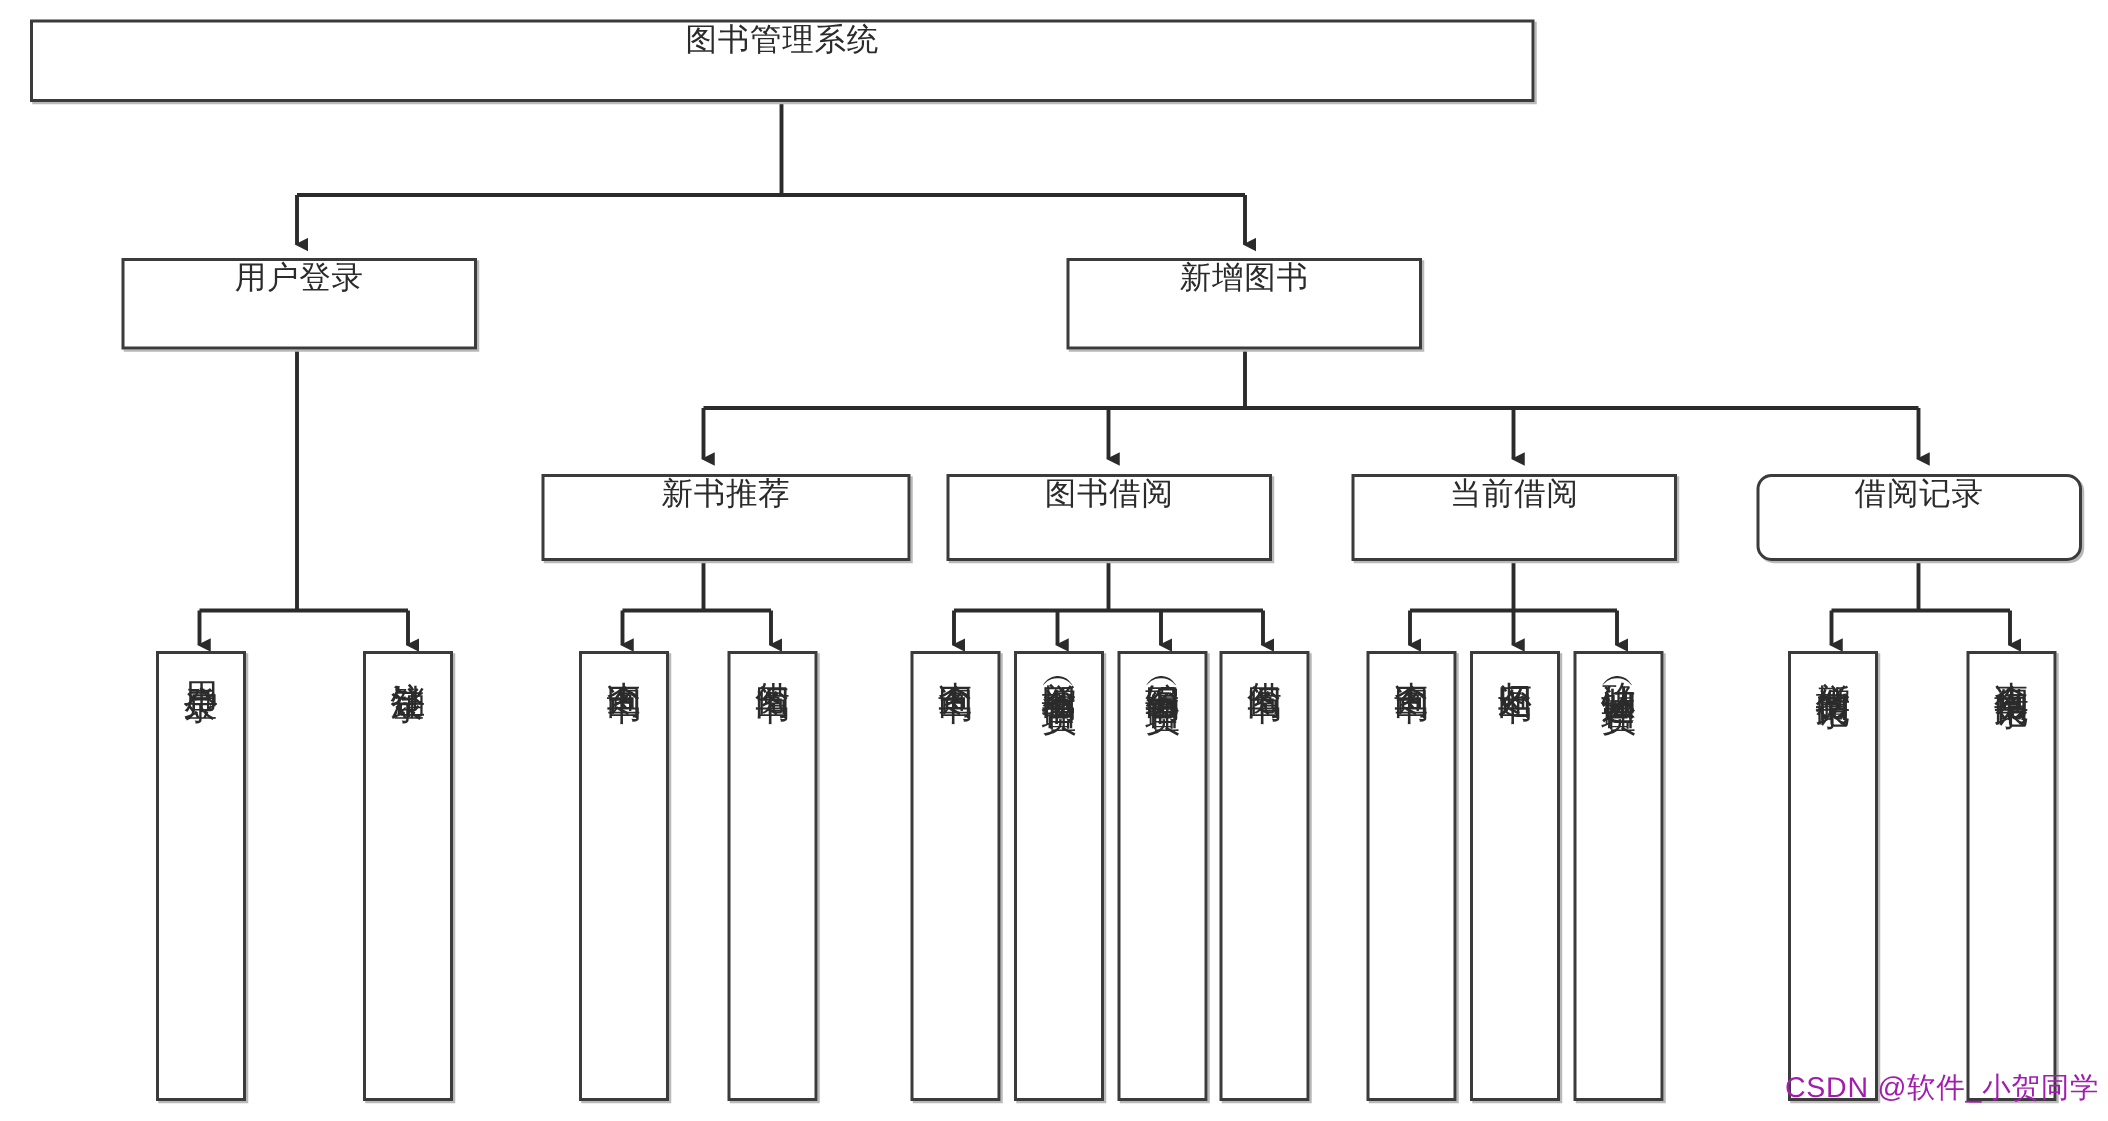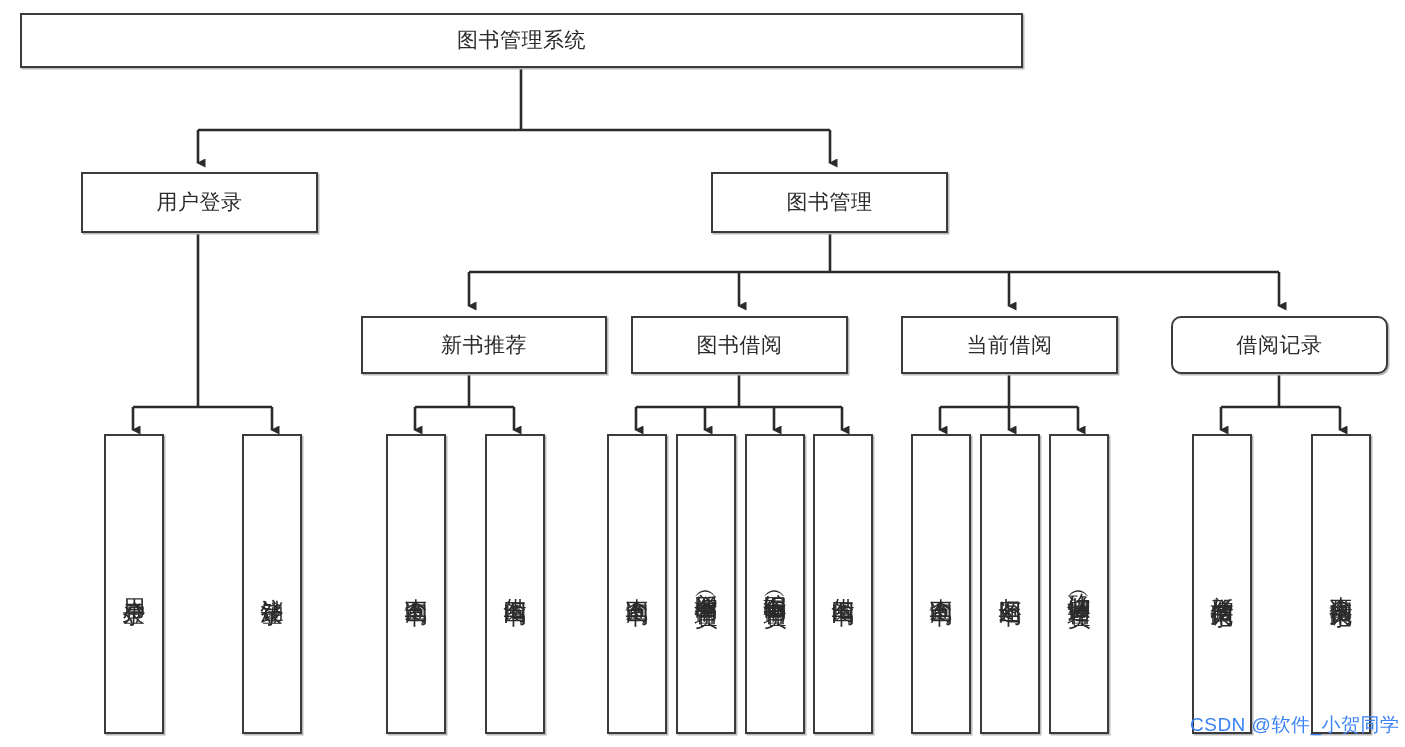--- a/index.html
+++ b/index.html
@@ -25,21 +25,21 @@
     height: 747px;
     pointer-events: none;
   }
   .node {
     position: absolute;
     box-sizing: border-box;
     background: #ffffff;
     border: 2px solid #3b3b3b;
     box-shadow: 1.5px 1.5px 0 0 #b9b9b9;
     display: flex;
-    align-items: center;
+    align-items: flex-start;
     justify-content: center;
   }
   .node .label {
     color: #2b2b2b;
     text-align: center;
     line-height: 1.18;
     white-space: pre-wrap;
   }
   .node.horizontal .label {
     font-size: 21px;
@@ -47,21 +47,21 @@
   }
   .node.vertical .label {
     writing-mode: vertical-rl;
     text-orientation: upright;
     font-size: 23px;
     letter-spacing: 2px;
     line-height: 1.0;
   }
   .watermark {
     position: absolute;
-    color: #3b82f6;
+    color: #a21caf;
     font-size: 19px;
     letter-spacing: 0.5px;
     white-space: nowrap;
     user-select: none;
   }
 </style>
 </head>
 <body>
 
 <div id="canvas">
@@ -117,21 +117,21 @@
   </svg>
 
   <div class="node horizontal" style="left:20px; top:13px; width:1003px; height:55px;">
     <span class="label">图书管理系统</span>
   </div>
 
   <div class="node horizontal" style="left:81px; top:172px; width:237px; height:61px;">
     <span class="label">用户登录</span>
   </div>
   <div class="node horizontal" style="left:711px; top:172px; width:237px; height:61px;">
-    <span class="label">图书管理</span>
+    <span class="label">新增图书</span>
   </div>
 
   <div class="node horizontal" style="left:361px; top:316px; width:246px; height:58px;">
     <span class="label">新书推荐</span>
   </div>
   <div class="node horizontal" style="left:901px; top:316px; width:217px; height:58px;">
     <span class="label">当前借阅</span>
   </div>
   <div class="node horizontal" style="left:631px; top:316px; width:217px; height:58px;">
     <span class="label">图书借阅</span>

